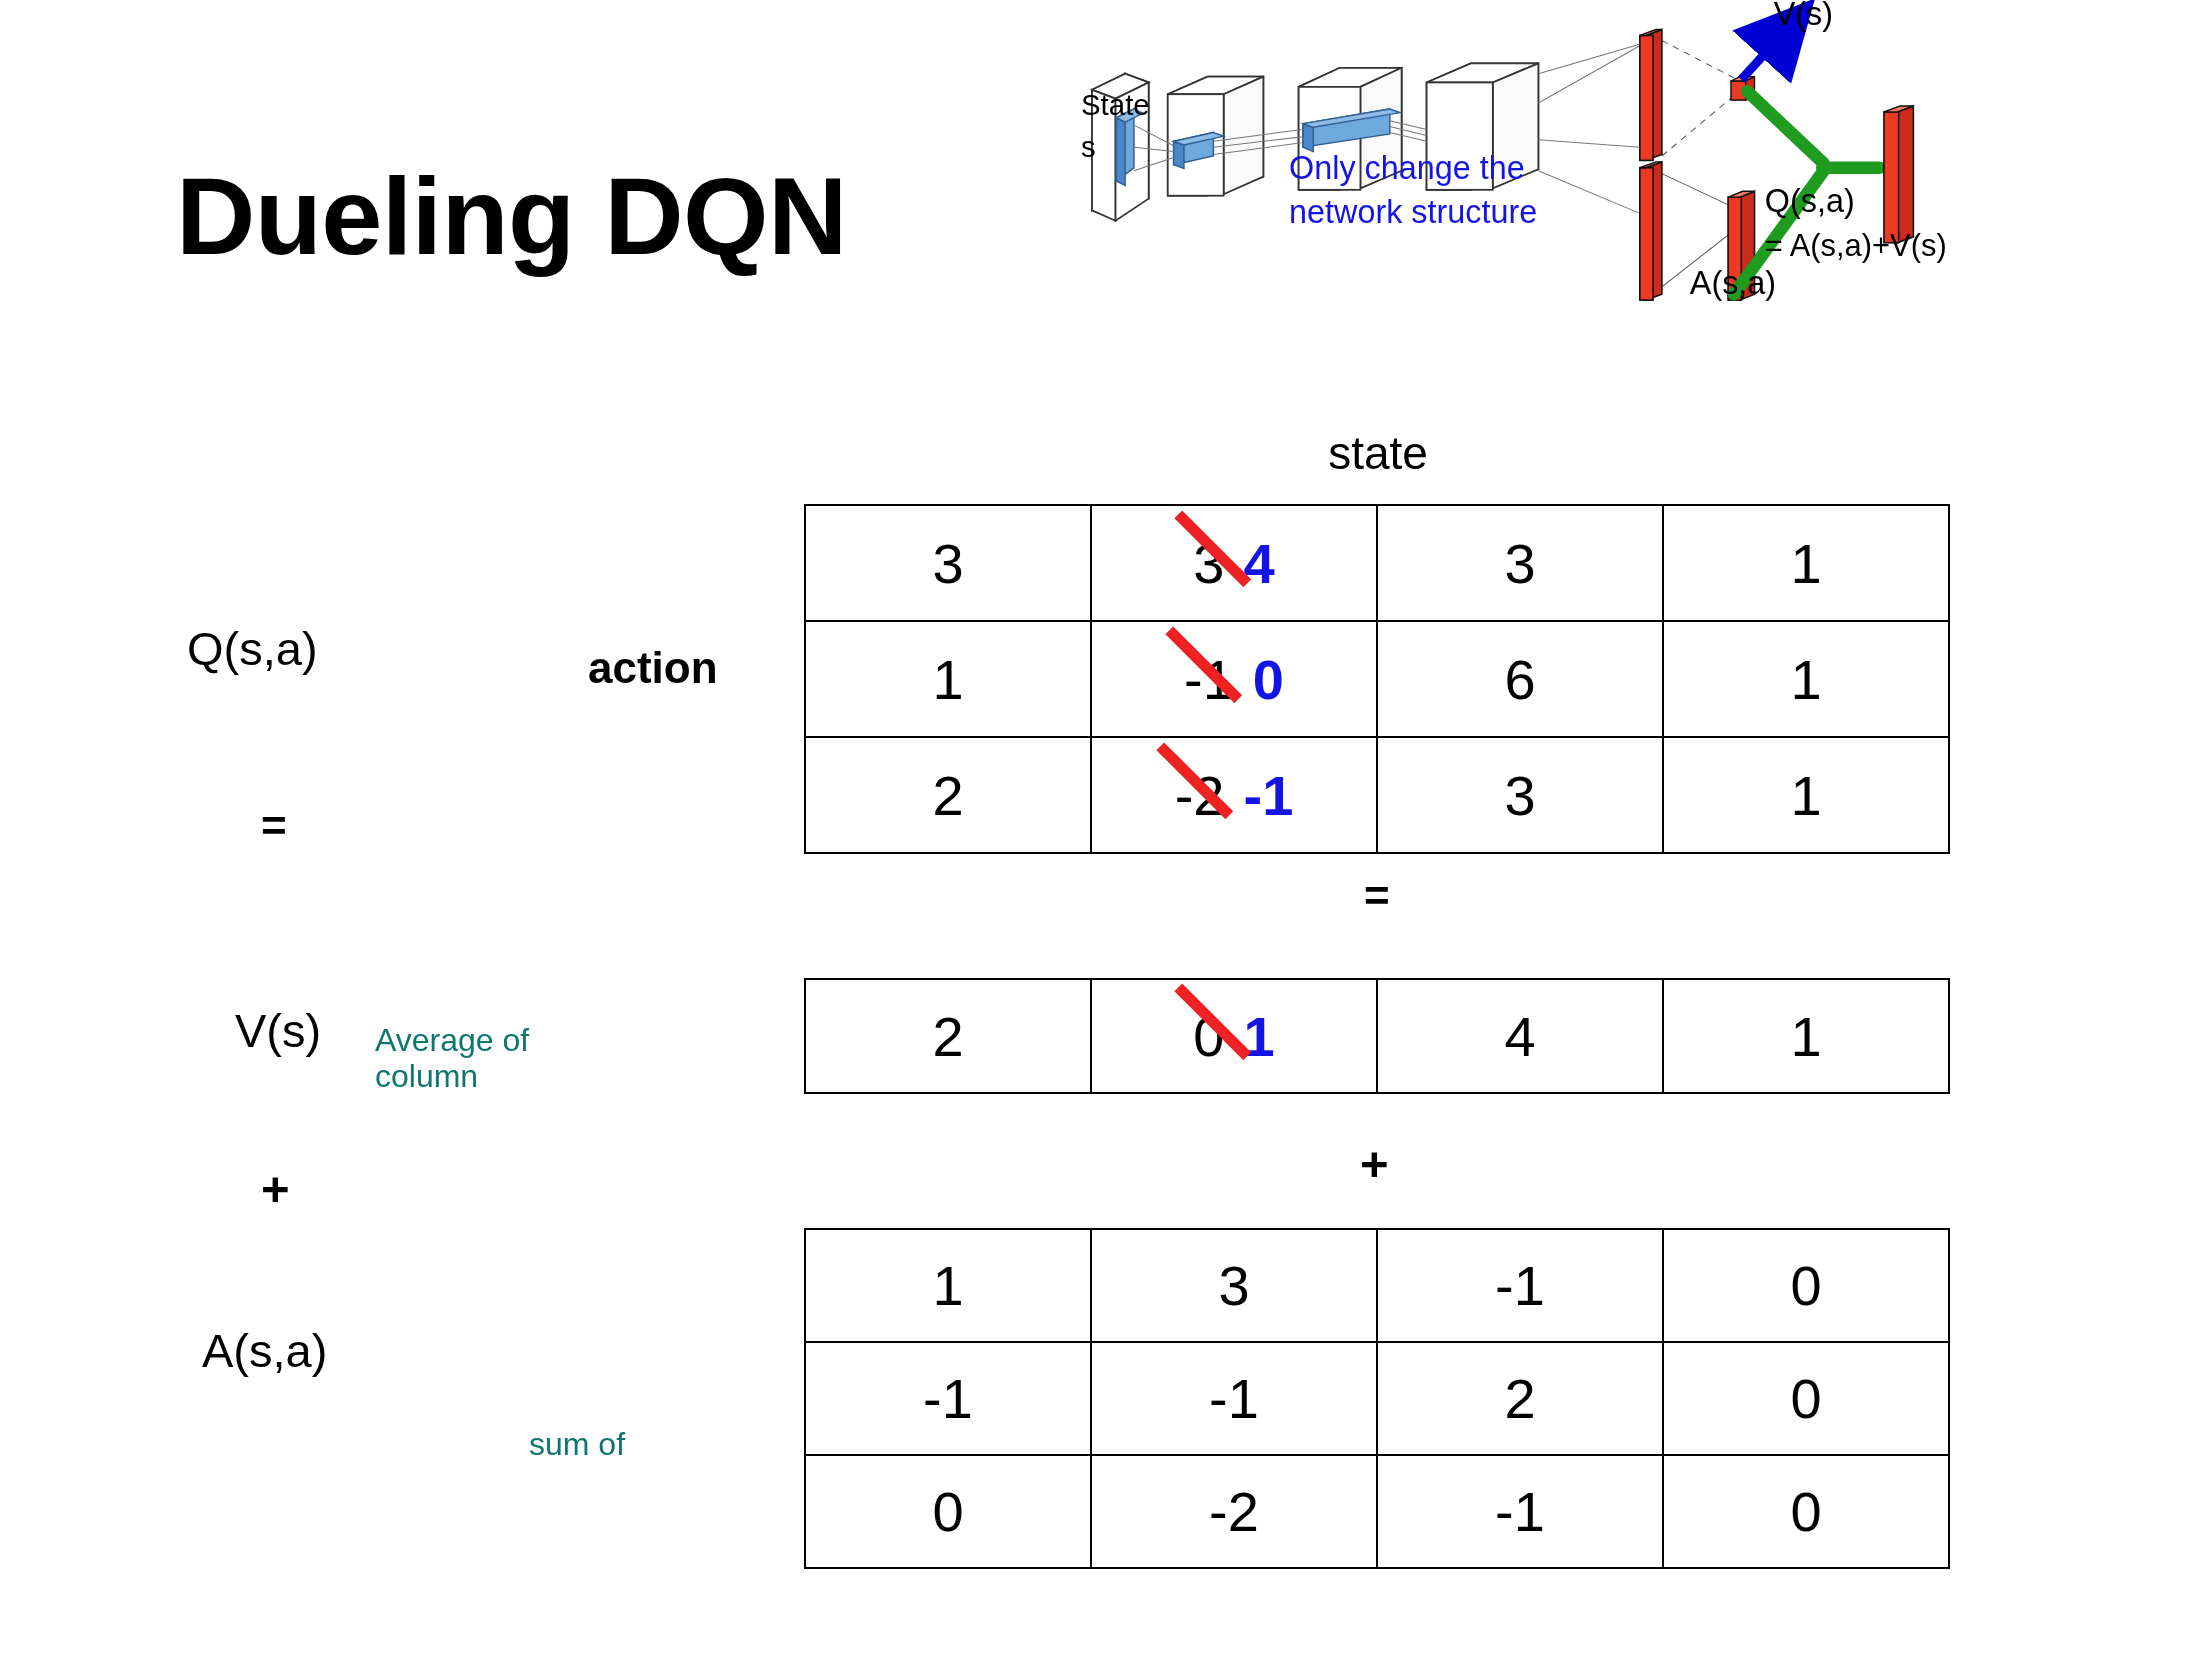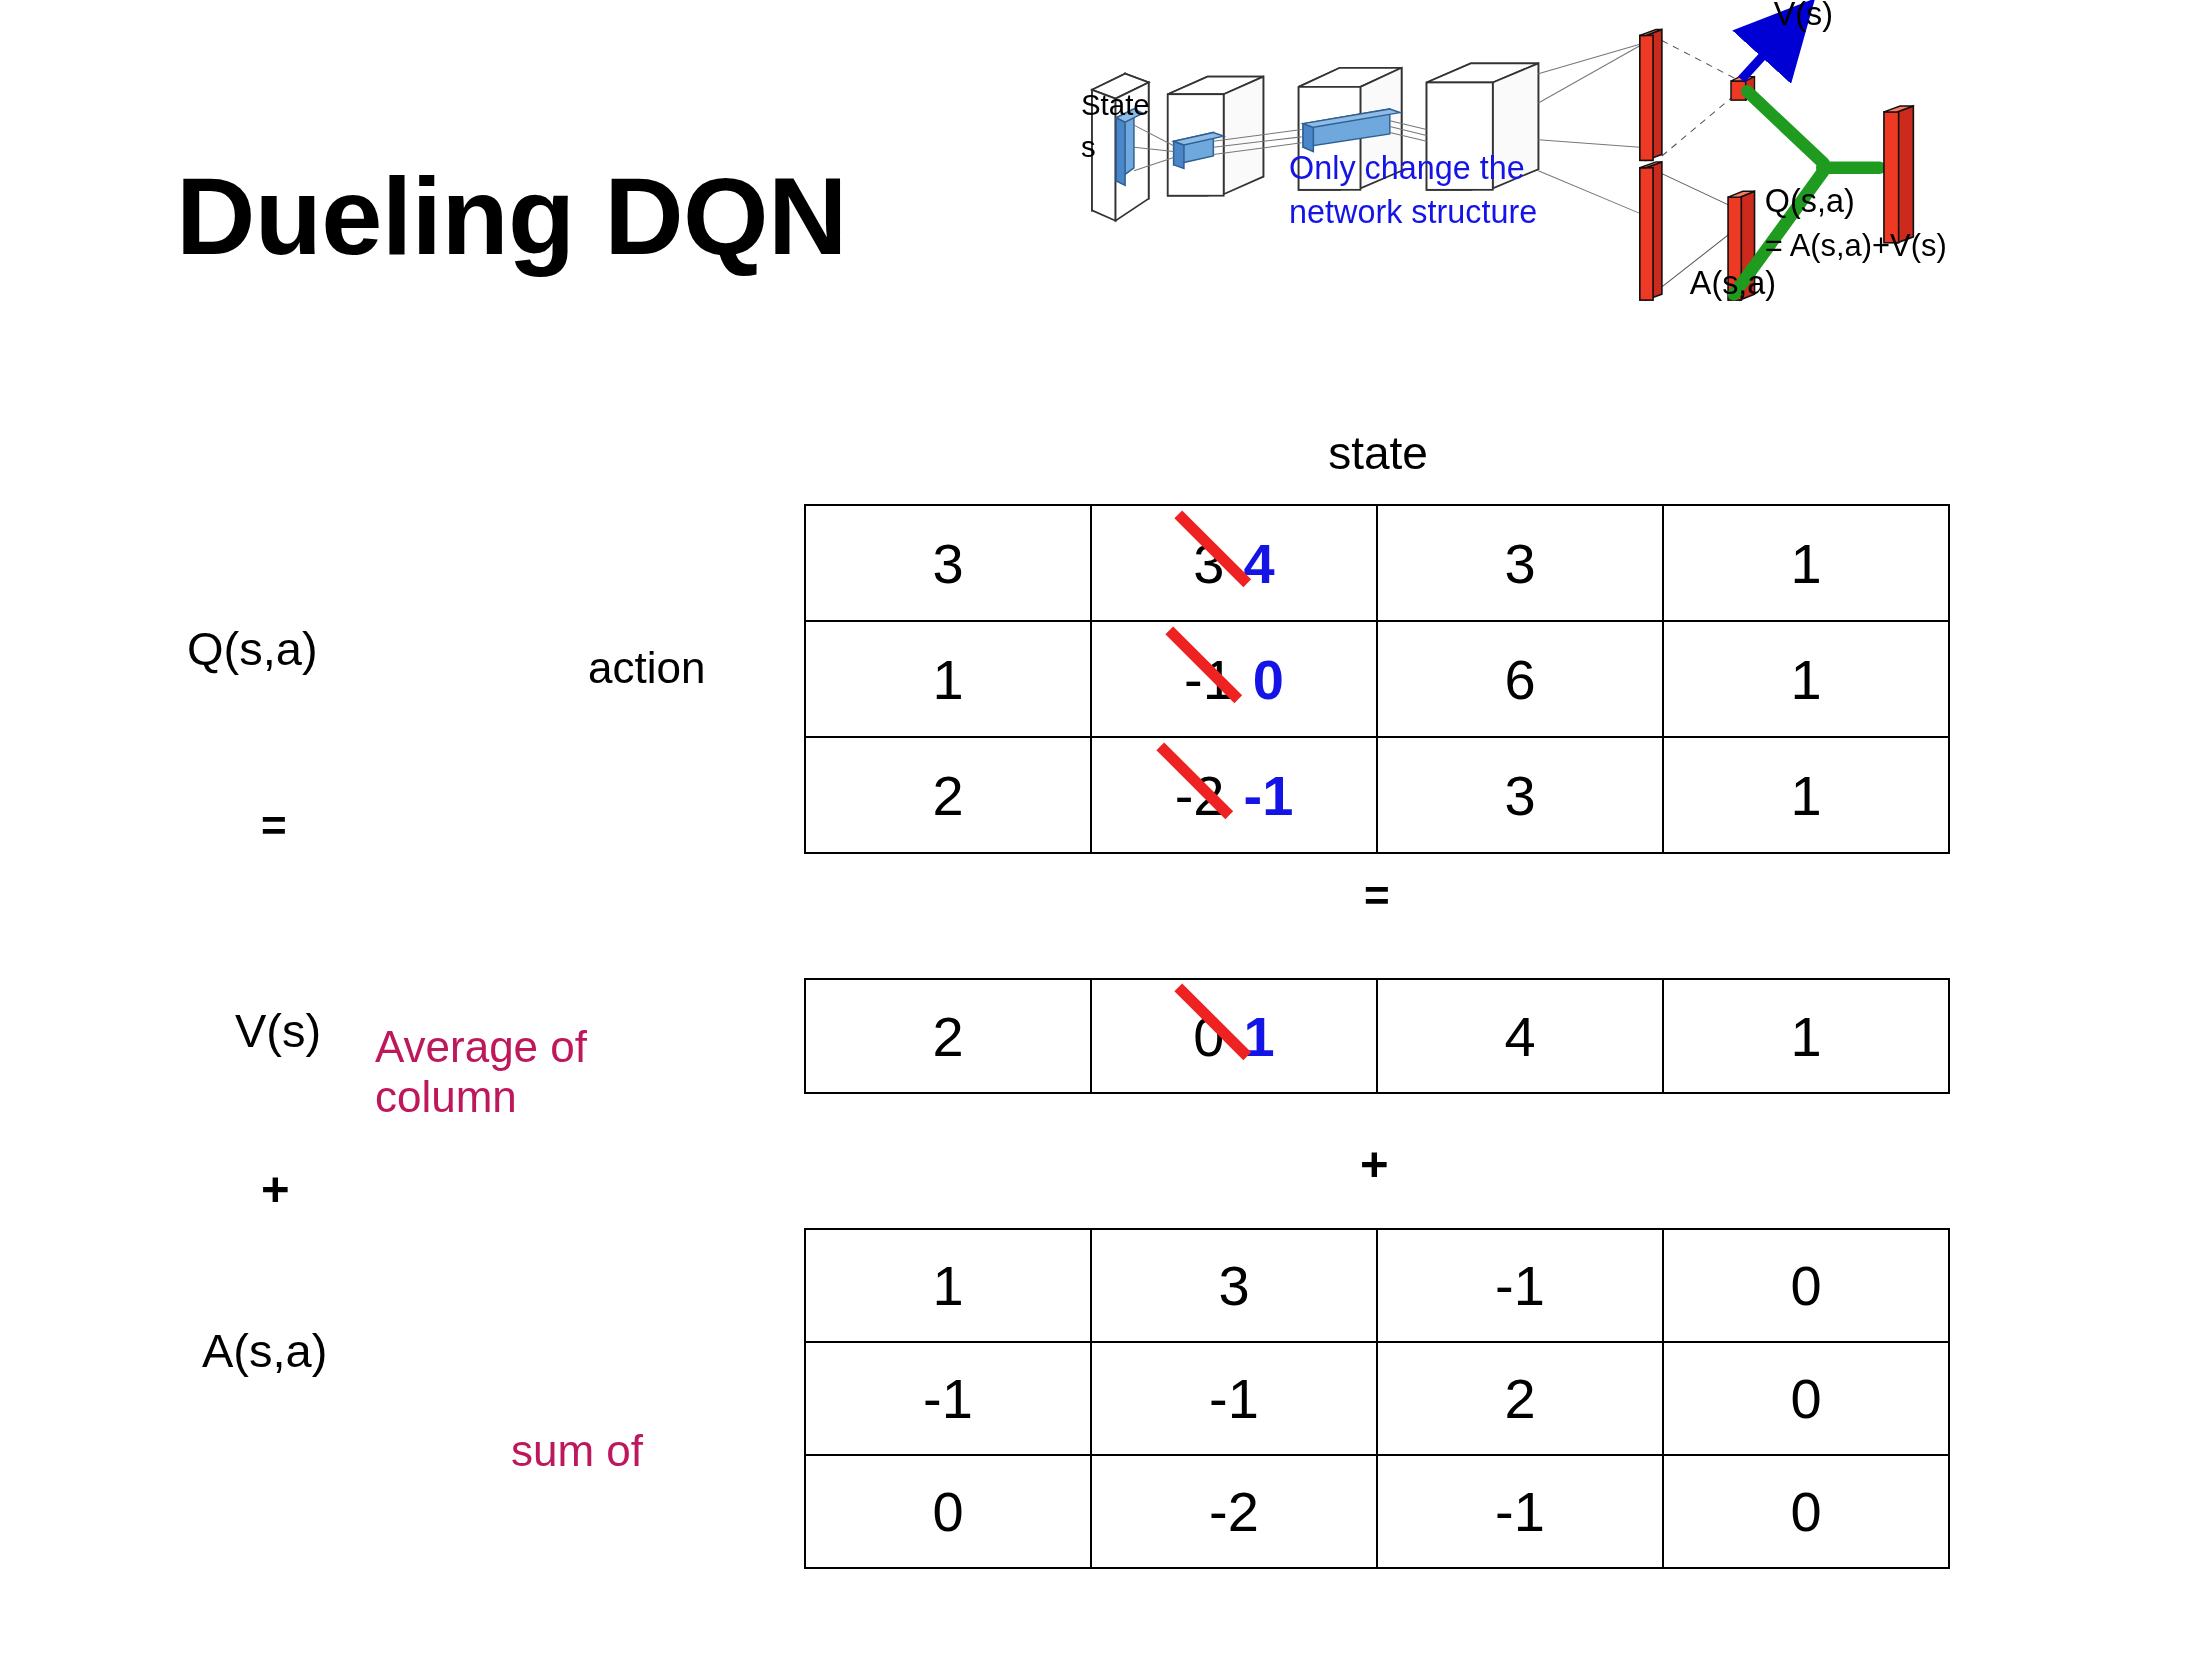--- a/index.html
+++ b/index.html
@@ -23,31 +23,31 @@
   #net-diagram{left:1081px; top:0px; width:1125px; height:412px;}
   #net-diagram svg{display:block;}
   .diagram-label{font-family:"Liberation Sans", sans-serif; fill:#000;}
   .diagram-note{font-family:"Liberation Sans", sans-serif; fill:#1414e6;}
 
   
   .hdr-state{
     left:1308px; top:426px; width:140px; text-align:center;
     font-size:46px;
   }
-  .lbl-action{left:588px; top:643px; font-size:44px;}
+  .lbl-action{left:588px; top:643px; font-size:44px;font-weight:bold;}
   .lbl-q{left:187px; top:621px; font-size:47px;}
   .lbl-v{left:235px; top:1003px; font-size:47px;}
   .lbl-a{left:202px; top:1323px; font-size:47px;}
 
   .eq-left{left:261px; top:801px; font-size:44px; font-weight:600; letter-spacing:2.9px;}
   .plus-left{left:261px; top:1161px; font-size:49px; font-weight:700;}
   .eq-mid{left:1364px; top:871px; font-size:44px; font-weight:600; letter-spacing:2.9px;}
   .plus-mid{left:1360px; top:1136px; font-size:49px; font-weight:700;}
 
-  .note-blue{color:#be185d; font-size:44px; line-height:1.13;}
+  .note-blue{color:#0f766e; font-size:32px; line-height:1.13;}
   #note-average{left:375px; top:1022px; width:382px;}
   #note-sumzero{left:371px; top:1426px; width:412px;text-align:center;}
 
   
   .grid{position:absolute; border-collapse:collapse; table-layout:fixed;}
   .grid td{
     border:2.9px solid #000;
     text-align:center; vertical-align:middle;
     font-size:56px; font-weight:400;
     padding:0; position:relative;

